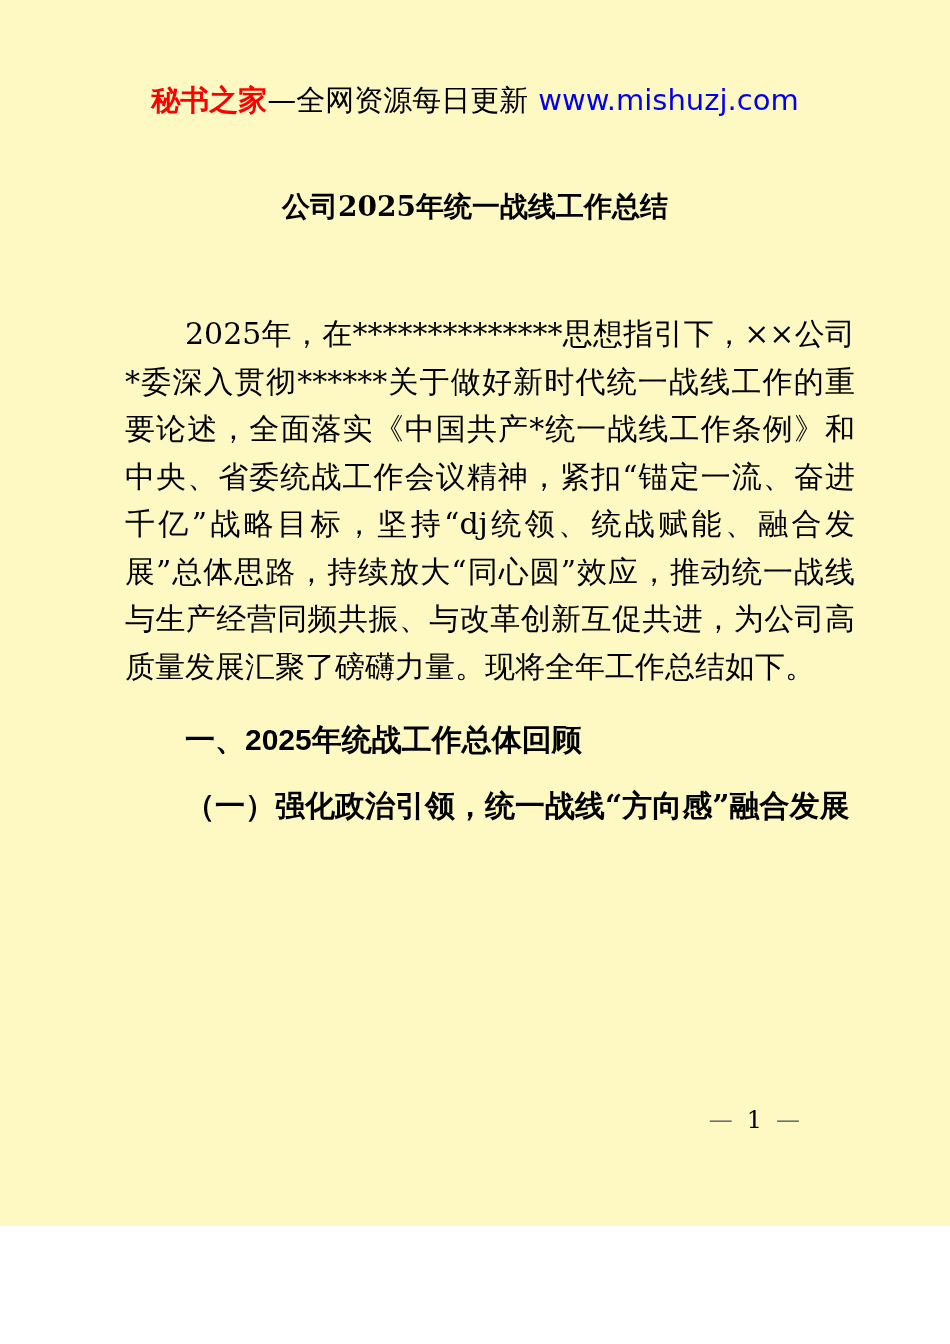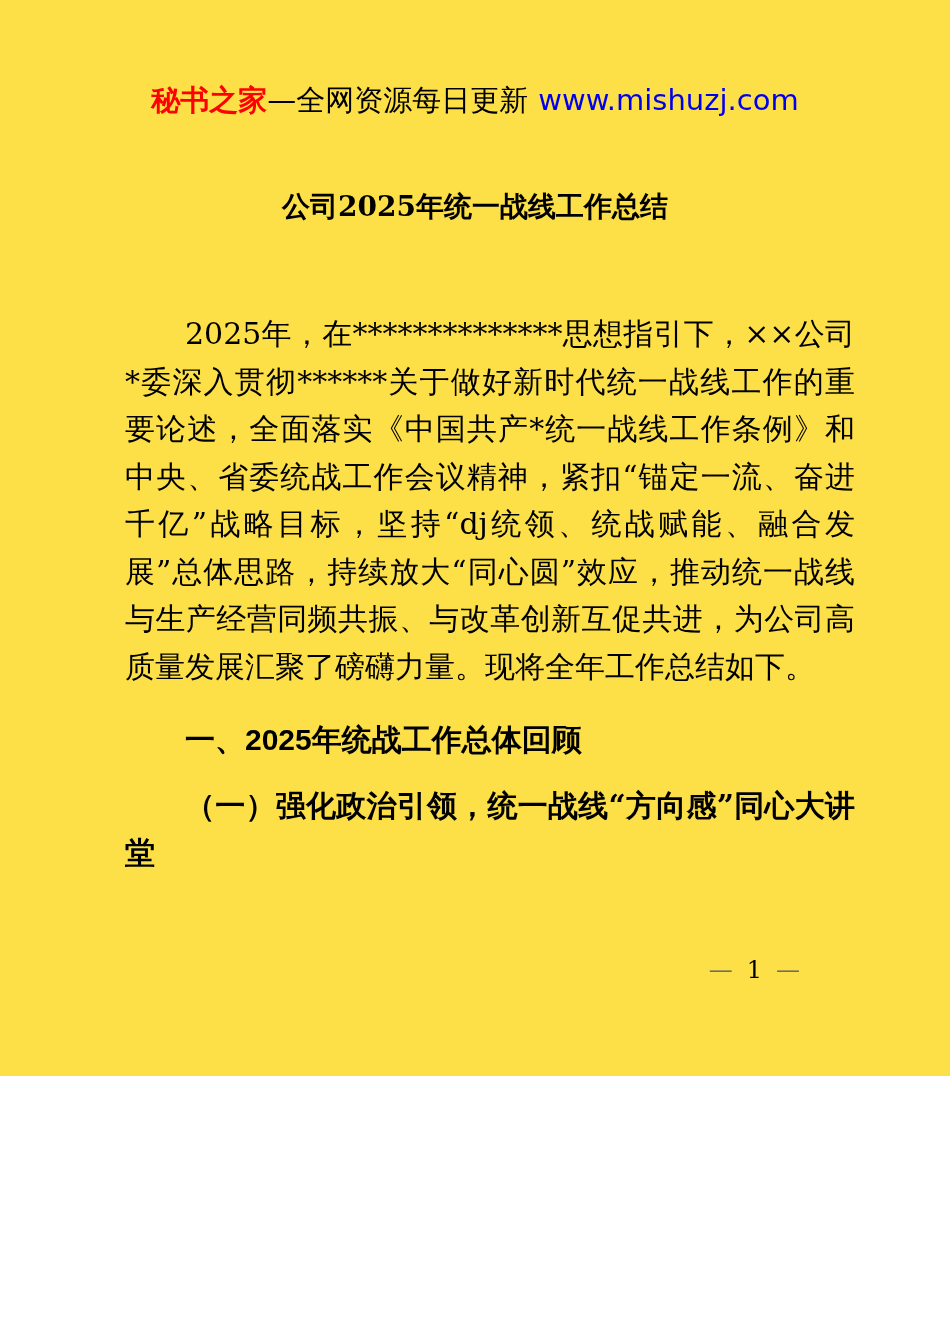--- a/index.html
+++ b/index.html
@@ -1,20 +1,20 @@
 <!DOCTYPE html>
 <html><head>
 <meta charset="utf-8">
 <style>
   html, body { margin: 0; padding: 0; background: #ffffff; }
   .page {
     position: relative;
     width: 950px;
-    height: 1076px;
-    background: #fde047;
+    height: 1226px;
+    background: #fef9c3;
     overflow: hidden;
     font-family: "DejaVu Serif", "Liberation Serif", serif;
     color: #000000;
   }
   
   .doc-header {
     padding-top: 82px;
     text-align: center;
     font-size: 29px;
     line-height: 36px;
@@ -78,20 +78,20 @@
 
   <div class="doc-header">
     <span class="brand">秘书之家</span><span class="sep">—</span><span class="tagline">全网资源每日更新</span><span class="site-url">www.mishuzj.com</span>
   </div>
 
   <h1 class="doc-title">公司2025年统一战线工作总结</h1>
 
   <div class="content">
     <p class="para para-first">2025年，在**************思想指引下，××公司*委深入贯彻******关于做好新时代统一战线工作的重要论述，全面落实《中国共产*统一战线工作条例》和中央、省委统战工作会议精神，紧扣“锚定一流、奋进千亿”战略目标，坚持“dj统领、统战赋能、融合发展”总体思路，持续放大“同心圆”效应，推动统一战线与生产经营同频共振、与改革创新互促共进，为公司高质量发展汇聚了磅礴力量。现将全年工作总结如下。</p>
     <h2 class="h1x">一、2025年统战工作总体回顾</h2>
-    <h3 class="h2x">（一）强化政治引领，统一战线“方向感”同心大讲堂</h3>
+    <h3 class="h2x">（一）强化政治引领，统一战线“方向感”融合发展</h3>
   </div>
 
   <div class="page-footer">
     <span class="pg-dash">—</span><span class="pg-num">1</span><span class="pg-dash">—</span>
   </div>
 
 </div>
 
 </body></html>

